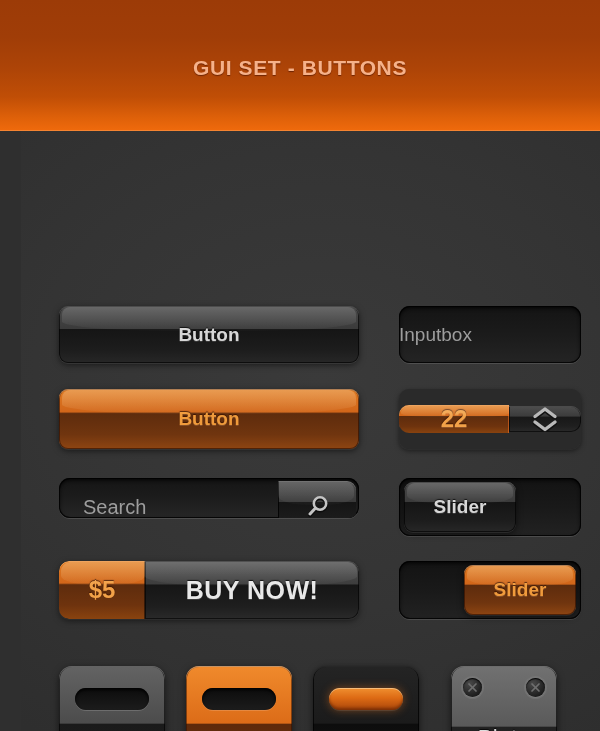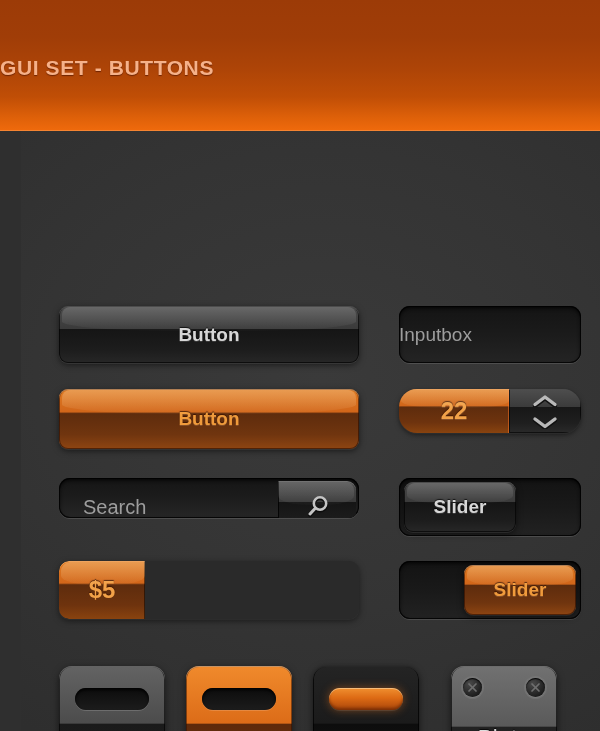--- a/index.html
+++ b/index.html
@@ -28,20 +28,21 @@
         #c04e06 74%,
         #df6109 90%,
         #f06a0c 100%);
     box-shadow: inset 0 -1px 0 rgba(255,180,120,0.35);
   }
   .header-title {
     position: absolute;
     left: 0;
     top: 56px;
     width: 600px;
+    text-align: center;
     font-size: 21px;
     font-weight: bold;
     letter-spacing: 0.6px;
     color: #f6b189;
     text-shadow: 0 1px 1px rgba(90,25,0,0.75);
   }
 
   
   .stage {
     position: absolute;
@@ -154,26 +155,27 @@
   #inputbox {
     left: 378px; top: 175px; width: 182px; height: 57px;
     justify-content: flex-start;
     border-radius: 11px;
   }
 
   
   #orange-button { left: 38px; top: 258px; width: 300px; height: 60px; }
 
   #spinner-wrap {
-    left: 378px; top: 258px; width: 182px; height: 44px;
-    border-radius: 18px;
+    left: 378px; top: 258px; width: 182px; height: 60px;
+    border-radius: 10px;
     background: #2a2a2a;
     box-shadow: 0 2px 5px rgba(0,0,0,0.5), 0 1px 0 rgba(255,255,255,0.08);
     overflow: hidden;
     display: flex;
+    align-items: center;
   }
   #spinner-value {
     position: relative;
     flex: 0 0 110px;
     border-radius: 10px 0 0 10px;
     background: linear-gradient(to bottom,
         #e07b22 0%, #d1661a 38%, #5e2c0d 41%, #6e330e 76%, #89430f 100%);
     box-shadow: inset 0 1px 0 rgba(255,215,170,0.45), inset -1px 0 0 rgba(255,120,40,0.5);
     display: flex; align-items: center; justify-content: center;
     color: #f2a148; font-size: 24px; font-weight: bold;
@@ -462,20 +464,23 @@
 
   <div id="slider-dark-track" class="row"></div>
   <div class="btn-dark" id="slider-dark-handle">
     <span>Slider</span>
   </div>
 
   <div id="buy-wrap" class="row">
     <div id="price-badge">
       <span>$5</span>
     </div>
+    <div id="buy-now-button">
+      <span>BUY NOW!</span>
+    </div>
   </div>
 
   <div id="slider-orange-track" class="row"></div>
   <div class="btn-orange" id="slider-orange-handle">
     <span>Slider</span>
   </div>
 
   <div class="tile" id="toggle-off-dark">
     <div class="tile-slot"></div>
 

